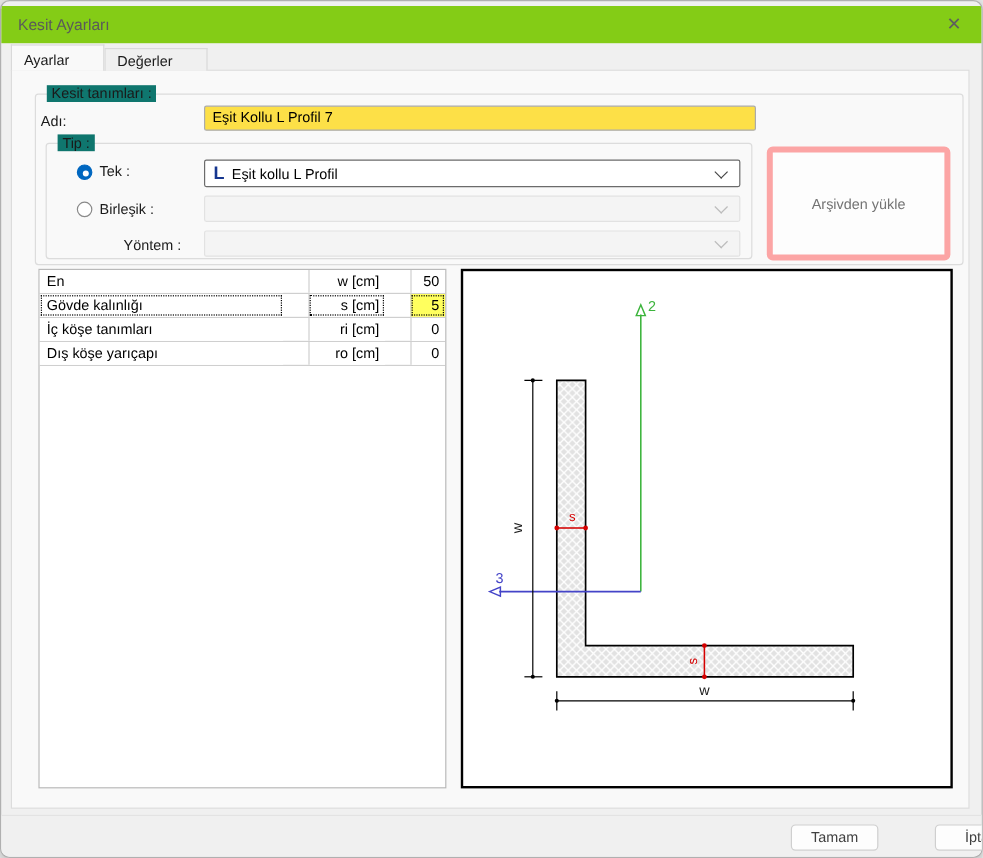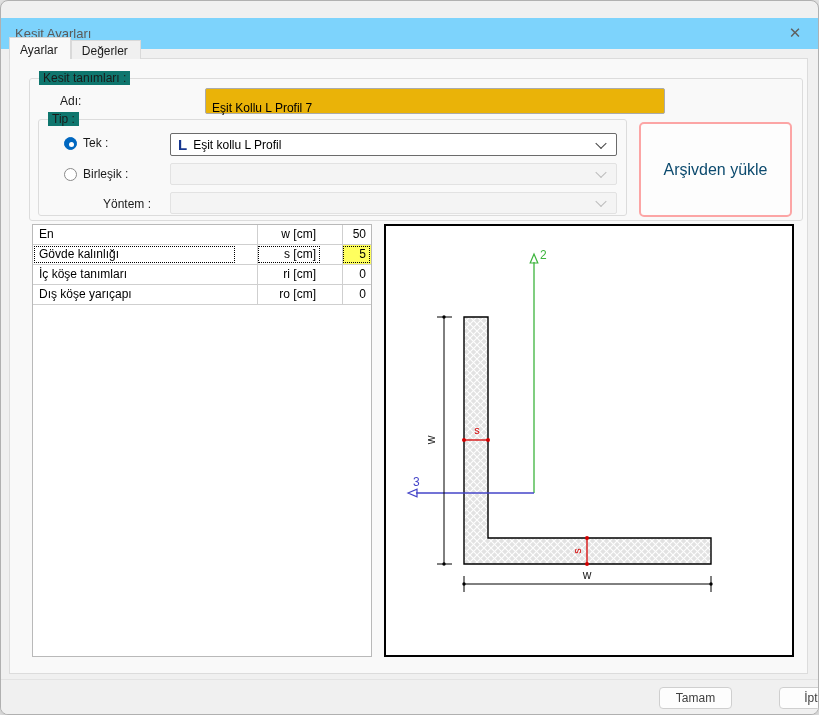--- a/index.html
+++ b/index.html
@@ -1,52 +1,52 @@
 <!DOCTYPE html>
 <html><head>
 <meta charset="utf-8">
 <style>
   html,body{margin:0;padding:0;background:#e8e8e8;font-family:"Liberation Sans",sans-serif;}
   .dialog{position:relative;width:819px;height:715px;background:#f0f0f0;border:1px solid #b0b0b0;
           border-radius:8px;overflow:hidden;box-sizing:border-box;box-shadow:0 2px 8px rgba(0,0,0,.2);}
   
-  .titlebar{position:absolute;left:0;top:17px;width:100%;height:31px;background:#7dd3fc;}
+  .titlebar{position:absolute;left:0;top:4px;width:100%;height:31px;background:#84cc16;}
   .title-text{position:absolute;left:14px;top:8px;font-size:13px;color:#5a5a5a;}
   .close-btn{position:absolute;right:6px;top:2px;width:34px;height:26px;display:flex;align-items:center;
              justify-content:center;font-size:15px;color:#5f5f5f;cursor:default;}
   
   .tabstrip{position:absolute;left:8px;top:36px;height:22px;display:flex;align-items:flex-end;z-index:3;}
   .tab{box-sizing:border-box;font-size:12px;color:#1b1b1b;background:#f0f0f0;border:1px solid #d9d9d9;
-       border-bottom:none;padding:3px 12px 4px 10px;height:19px;}
+       border-bottom:none;padding:3px 28px 4px 10px;height:19px;}
   .tab.active{background:#f9f9f9;height:22px;padding-top:5px;position:relative;z-index:4;}
   
   .page{position:absolute;left:8px;top:57px;width:799px;height:616px;background:#f9f9f9;
         border:1px solid #dcdcdc;box-sizing:border-box;}
   
   .groupbox{position:absolute;border:1px solid #dcdcdc;border-radius:3px;}
   .gb-label{position:absolute;top:-8px;left:9px;background:#0f766e;padding:0 4px;font-size:12px;color:#1a1a1a;}
   .field-label{position:absolute;font-size:12px;color:#1a1a1a;}
   
-  .text-input{position:absolute;box-sizing:border-box;background:#eab308;border:1px solid #ababab;
-              border-radius:2px;font-size:12px;color:#000;padding:12px 6px;font-family:"Liberation Sans",sans-serif;margin-left:35px;}
+  .text-input{position:absolute;box-sizing:border-box;background:#fde047;border:1px solid #ababab;
+              border-radius:2px;font-size:12px;color:#000;padding:2px 6px;font-family:"Liberation Sans",sans-serif;}
   .combo{position:absolute;box-sizing:border-box;background:#fff;border:1px solid #6b6b6b;border-radius:2px;
          display:flex;align-items:center;font-size:12px;color:#000;padding:0 24px 0 7px;}
   .combo.disabled{background:#f4f4f4;border-color:#e2e2e2;}
   .chev{position:absolute;right:11px;top:50%;width:7px;height:7px;border-right:1.4px solid #444;
         border-bottom:1.4px solid #444;transform:translateY(-70%) rotate(45deg);}
   .combo.disabled .chev{border-color:#bcbcbc;}
   .l-icon{font-weight:bold;color:#16368f;font-size:15px;margin-right:6px;line-height:1;}
   
   .radio-row{position:absolute;display:flex;align-items:center;gap:6px;font-size:12px;color:#1a1a1a;padding-left:17px;}
   .radio{width:13px;height:13px;border-radius:50%;box-sizing:border-box;background:#fff;border:1px solid #8a8a8a;position:relative;}
   .radio.checked{background:#0067c0;border-color:#0067c0;}
   .radio.checked::after{content:"";position:absolute;left:4px;top:4px;width:5px;height:5px;border-radius:50%;background:#fff;}
   
-  .big-btn{position:absolute;box-sizing:border-box;background:#fdfdfd;border:2px solid #fca5a5;border-radius:5px;
-           font-size:16px;color:#0c4a6e;display:flex;align-items:center;justify-content:center;}
+  .big-btn{position:absolute;box-sizing:border-box;background:#fdfdfd;border:5px solid #fca5a5;border-radius:5px;
+           font-size:12px;color:#737373;display:flex;align-items:center;justify-content:center;}
   
   .param-table{position:absolute;left:22px;top:165px;width:340px;height:433px;background:#fff;
                border:1px solid #b9b9b9;box-sizing:border-box;overflow:hidden;}
   .p-row{display:grid;grid-template-columns:203px 64px 1fr;height:20px;box-sizing:border-box;border-bottom:1px solid #cfcfcf;gap:21px;}
   .p-cell{box-sizing:border-box;font-size:12px;color:#000;line-height:19px;overflow:hidden;white-space:nowrap;background:#fff;}
   .c-name{padding-left:6px;}
   .c-unit,.c-value{border-left:1px solid #cfcfcf;text-align:right;padding-right:5px;}
   .p-row.sel .p-cell{outline:1px dotted #000;outline-offset:-2px;}
   
   .drawing{position:absolute;left:374px;top:165px;width:410px;height:433px;background:#fff;
@@ -71,21 +71,21 @@
     <div class="tab active">Ayarlar</div>
     <div class="tab">Değerler</div>
   </div>
 
   <div class="page">
 
     <div class="groupbox" style="left:19px;top:19px;width:772px;height:141px;">
       <span class="gb-label">Kesit tanımları :</span>
     </div>
 
-    <span class="field-label" style="left:50px;top:35px;">Adı:</span>
+    <span class="field-label" style="left:24px;top:35px;">Adı:</span>
     <div class="text-input" style="left:160px;top:29px;width:460px;height:21px;">Eşit Kollu L Profil 7</div>
 
     <div class="groupbox" style="left:28px;top:60px;width:587px;height:95px;">
       <span class="gb-label">Tip :</span>
     </div>
 
     <div class="radio-row" style="left:37px;top:77px;">
       <span class="radio checked"></span>
       <span>Tek :</span>
     </div>

